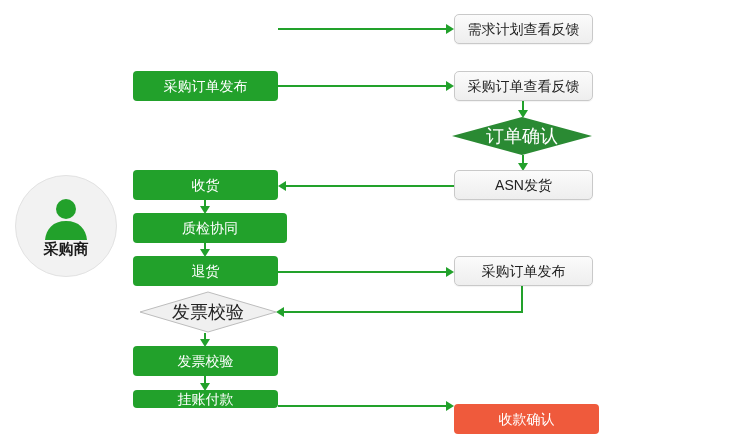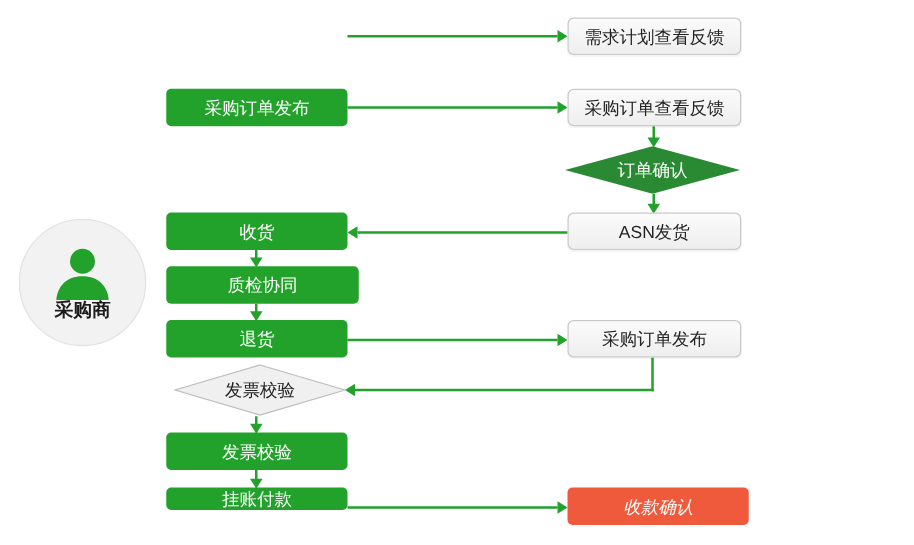--- a/index.html
+++ b/index.html
@@ -54,21 +54,21 @@
     z-index: 3;
   }
   .diamond svg { display: block; }
   .diamond .dlabel {
     position: absolute;
     left: 0; top: 0;
     width: 100%; height: 100%;
     display: flex;
     align-items: center;
     justify-content: center;
-    font-size: 14px;
+    font-size: 18px;
     line-height: 1;
     white-space: nowrap;
   }
   .diamond-green .dlabel { color: #ffffff; }
   .diamond-gray .dlabel { color: #222222; }
 
   
   .conn {
     position: absolute;
     background: #22a12b;
@@ -216,21 +216,21 @@
   </div>
 
   <div class="node node-green" style="left:133px; top:346px; width:145px; height:30px;">
     <span>发票校验</span>
   </div>
 
   <div class="node node-green" style="left:133px; top:390px; width:145px; height:18px;">
     <span>挂账付款</span>
   </div>
 
-  <div class="node node-red" style="left:454px; top:390px; width:145px; height:30px;font-style:italic;">
+  <div class="node node-red" style="left:454px; top:404px; width:145px; height:30px;">
     <span>收款确认</span>
   </div>
 
   <div class="actor" style="left:15px; top:175px;">
     <div class="actor-icon">
       <svg width="46" height="42" viewBox="0 0 46 42">
         <circle cx="23" cy="11" r="10" fill="#22a12b"></circle>
         <path d="M23 23 C10 23 3 31 2 42 L44 42 C43 31 36 23 23 23 Z" fill="#22a12b"></path>
       </svg>
     </div>

